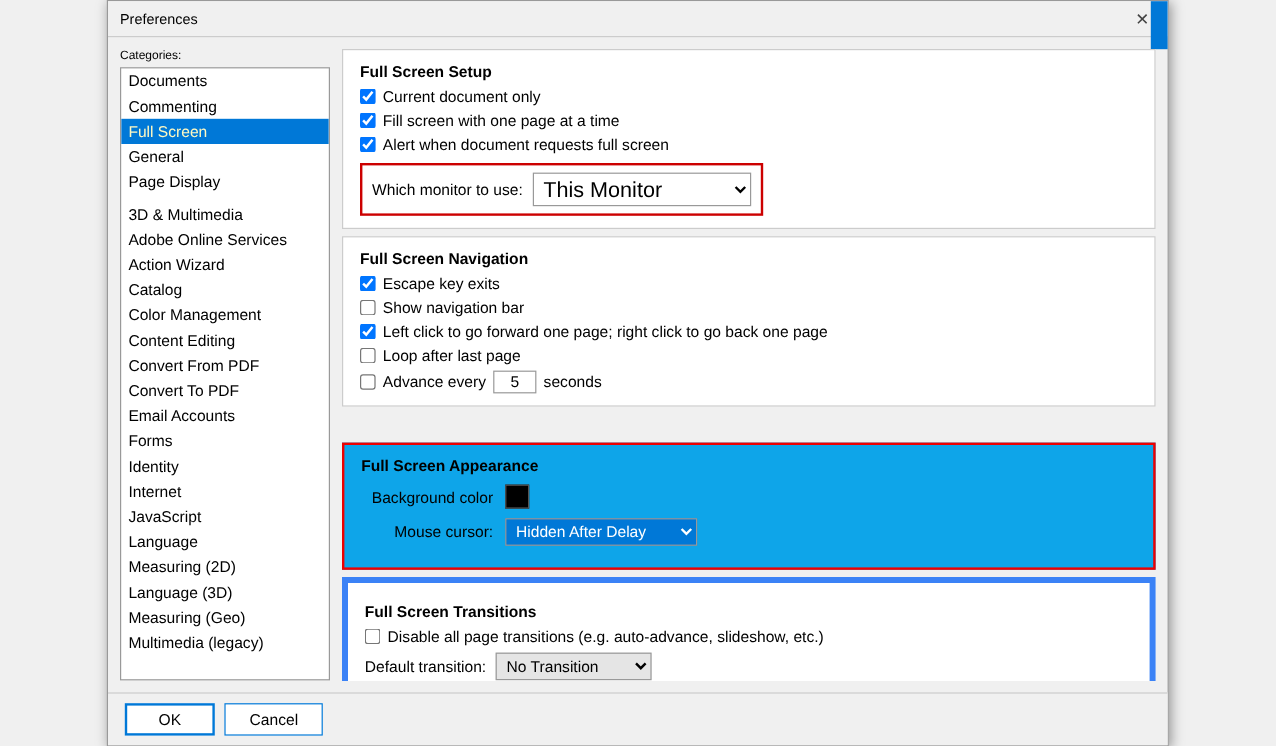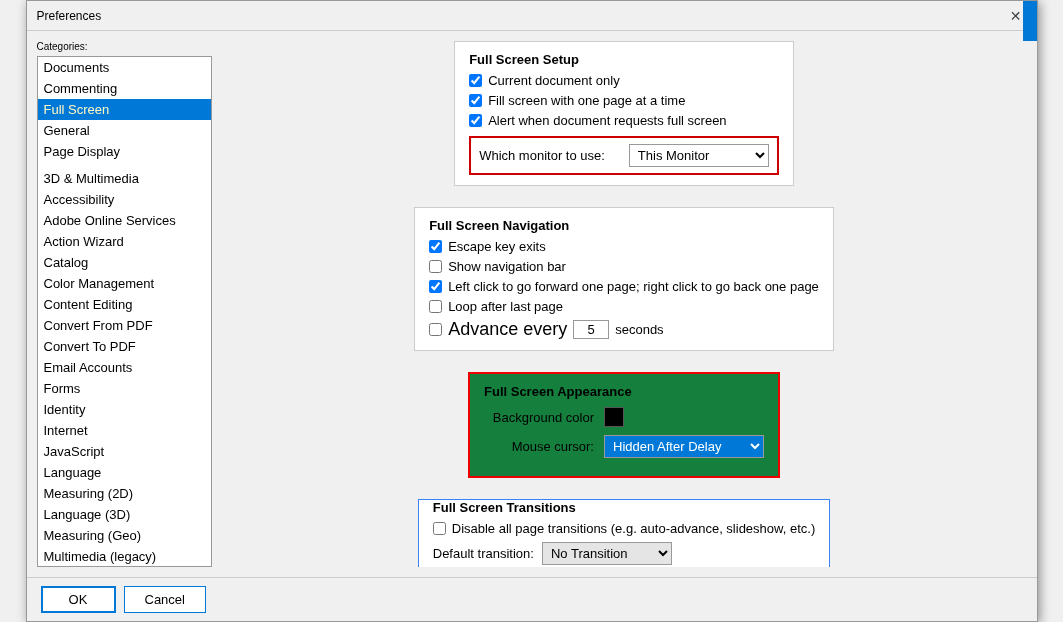--- a/index.html
+++ b/index.html
@@ -6,21 +6,21 @@
     body {
       font-family: 'Segoe UI', Tahoma, Geneva, Verdana, sans-serif;
       font-size: 13px;
       background: #f0f0f0;
       display: flex;
       justify-content: center;
       align-items: center;
       min-height: 100vh;
     }
     .dialog {
-      width: 1012px;
+      width: 885px;
       height: 622px;
       background: #f0f0f0;
       border: 1px solid #999;
       box-shadow: 2px 2px 10px rgba(0,0,0,0.4);
       display: flex;
       flex-direction: column;
       position: relative;
     }
     .title-bar {
       background: #f0f0f0;
@@ -82,23 +82,22 @@
     }
     .sidebar-list li.selected {
       background: #0078d7;
       color: #fef9c3;
     }
     
     .main-content {
       flex: 1;
       display: flex;
       flex-direction: column;
-      gap: 15px;
+      gap: 0;
       overflow-y: auto;
-      align-items: center;
     }
     .section-title {
       font-size: 13px;
       font-weight: bold;
       color: #000;
       margin-bottom: 6px;
     }
     .section-box {
       background: white;
       border: 1px solid #ccc;
@@ -115,45 +114,45 @@
       width: 13px;
       height: 13px;
     }
     .checkbox-row label {
       font-size: 13px;
       color: #000;
     }
     .monitor-select {
       padding: 2px 4px;
       border: 1px solid #999;
-      font-size: 13px;
+      font-size: 18px;
       min-width: 130px;
       background: white;
-      margin-left: 16px;
     }
     .inline-row {
       display: flex;
       align-items: center;
       gap: 6px;
       margin-top: 4px;
     }
-    .inline-row label { font-size: 18px; }
+    .inline-row label { font-size: 13px; }
     .seconds-input {
       width: 36px;
       border: 1px solid #999;
       padding: 1px 4px;
       font-size: 13px;
       text-align: center;
     }
     
     .appearance-section {
       border: 2px solid #e00;
       padding: 10px 14px;
-      background: #15803d;
+      background: #0ea5e9;
       margin-bottom: 6px;
+      margin-top: 24px;
     }
     .appearance-section .section-title {
       margin-bottom: 8px;
     }
     .appearance-row {
       display: flex;
       align-items: center;
       gap: 10px;
       margin-bottom: 8px;
     }
@@ -173,22 +172,22 @@
       padding: 2px 4px;
       border: 1px solid #999;
       font-size: 13px;
       min-width: 160px;
       background: #0078d7;
       color: white;
     }
     
     .transitions-section {
       background: white;
-      border: 1px solid #3b82f6;
-      padding: 0 14px;
+      border: 5px solid #3b82f6;
+      padding: 16px 14px;
     }
     .default-transition-row {
       display: flex;
       align-items: center;
       gap: 8px;
       margin-top: 6px;
       margin-bottom: 8px;
     }
     .default-transition-row label { font-size: 13px; }
     .transition-select {
@@ -272,21 +271,20 @@
     <div class="sidebar">
       <div class="sidebar-label">Categories:</div>
       <ul class="sidebar-list">
         <li>Documents</li>
         <li>Commenting</li>
         <li class="selected">Full Screen</li>
         <li>General</li>
         <li>Page Display</li>
         <li style="height:6px;"></li>
         <li>3D &amp; Multimedia</li>
-        <li>Accessibility</li>
         <li>Adobe Online Services</li>
         <li>Action Wizard</li>
         <li>Catalog</li>
         <li>Color Management</li>
         <li>Content Editing</li>
         <li>Convert From PDF</li>
         <li>Convert To PDF</li>
         <li>Email Accounts</li>
         <li>Forms</li>
         <li>Identity</li>

